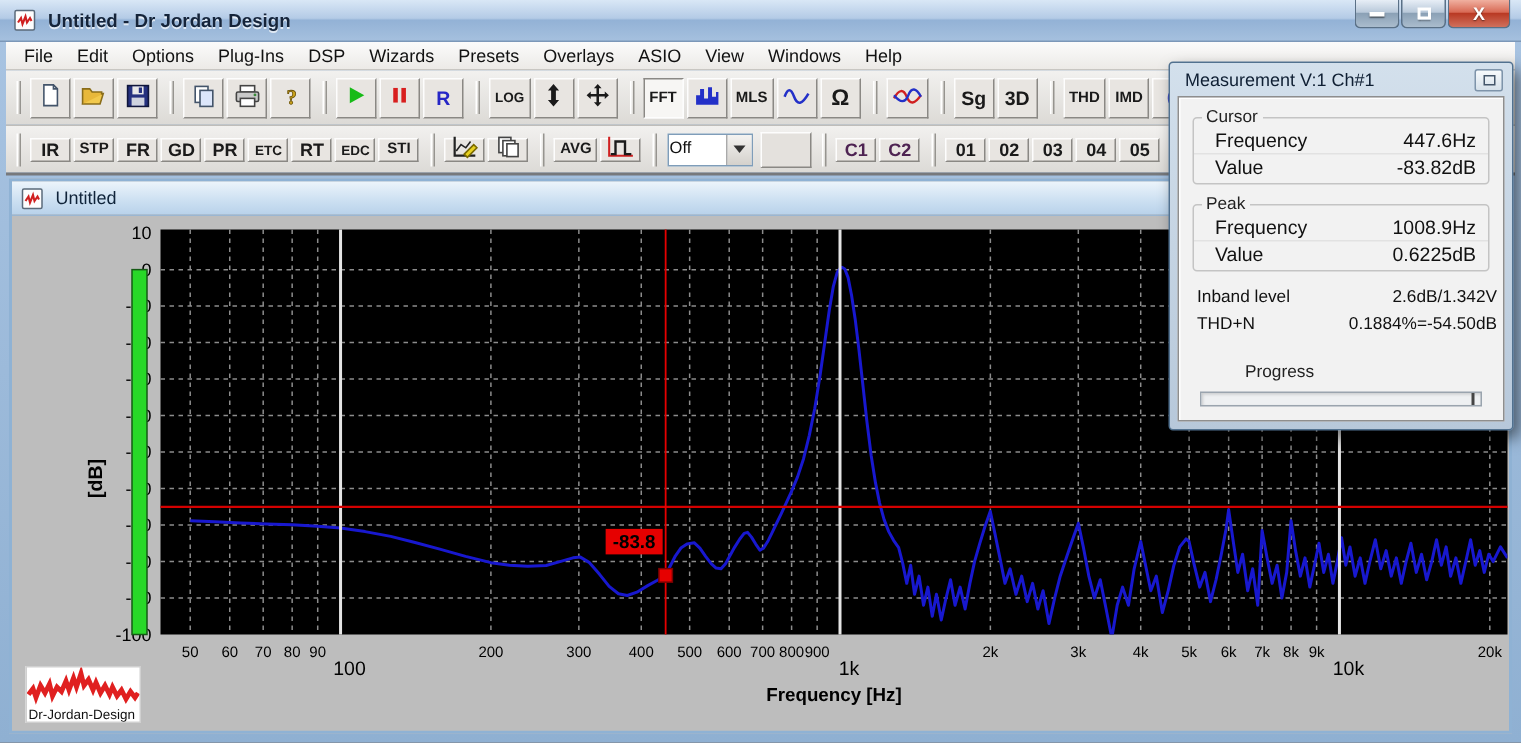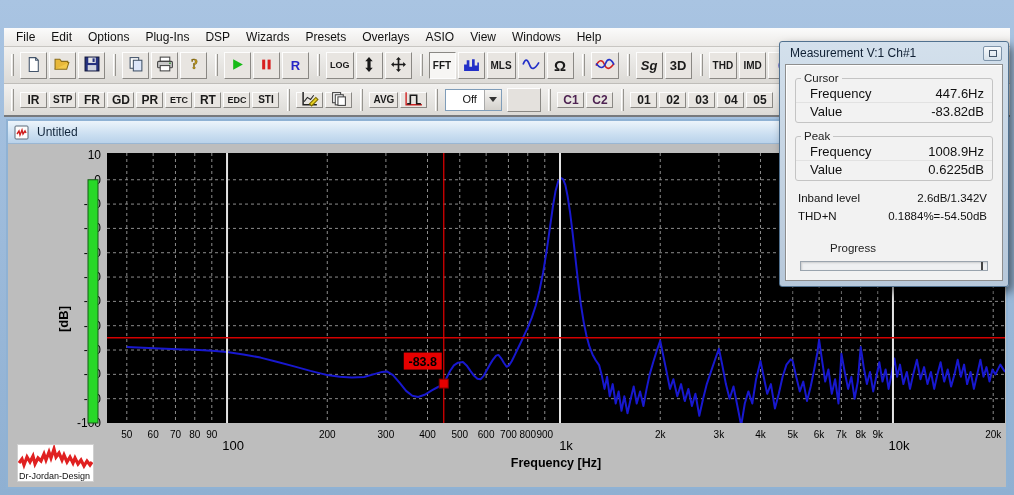--- a/index.html
+++ b/index.html
@@ -39,21 +39,21 @@
   #tb2 { top:84px; height:33px; border-bottom:2px solid #77797c; }
   .grip { width:3px; height:22px; border-left:1px solid #ffffff; border-right:1px solid #96948f;
     margin:0 5px 0 7px; }
   .tbtn { height:27px; min-width:27px; margin:0 1px; display:flex; align-items:center;
     justify-content:center; background:#e8e5e1; border:1px solid;
     border-color:#fdfdfd #8a8884 #8a8884 #fdfdfd; font-weight:bold; font-size:10px;
     color:#1a1a1a; cursor:pointer; padding:0 3px; }
   #tb2 .tbtn { height:16px; }
   .tbtn.active { background:#f7f6f4; border-color:#8a8884 #fdfdfd #fdfdfd #8a8884; }
   .combo { display:flex; height:22px; margin:0 2px; border:1px solid #7f9db9; background:#fff; }
-  .combo .cval { width:38px; font-size:11px; padding:3px 0 0 16px; color:#111; }
+  .combo .cval { width:38px; font-size:11px; padding:3px 0 0 0; color:#111; }
   .combo .cbtn { width:17px; background:linear-gradient(#f4f3f1,#d4d1cc); border-left:1px solid #aaa;
     display:flex; align-items:center; justify-content:center; cursor:pointer; }
   .combo .arr { width:0; height:0; border-left:4px solid transparent; border-right:4px solid transparent;
     border-top:5px solid #333; }
   .blankbtn { width:34px; height:24px; margin-left:3px; background:#e4e1dd;
     border:1px solid; border-color:#fdfdfd #8a8884 #8a8884 #fdfdfd; }
 
   
   #mdi { position:absolute; left:6px; top:119px; width:1002px; height:370px;
     border:2px solid #8fb2d4; background:#bdbdbd; }
@@ -79,33 +79,51 @@
     display:flex; align-items:center; justify-content:center; cursor:pointer; }
   #panel .p-btn .bx { width:8px; height:7px; border:1px solid #44566a; position:relative; }
   #panel .p-content { position:absolute; left:5px; right:5px; top:22px; bottom:5px;
     background:#f2f2f2; border:1px solid #8e8e8e; box-shadow:inset 1px 1px 0 #fff; }
   fieldset.pgroup { margin:7px 9px 0 9px; border:1px solid #c4c4c4; border-radius:3px;
     padding:1px 0 2px 0; }
   fieldset.pgroup legend { font-size:11.5px; color:#222; margin-left:5px; padding:0 3px; }
   .prow { display:flex; justify-content:space-between; padding:1px 8px 1px 14px;
     border-bottom:1px solid #e2e2e2; font-size:13px; color:#111; }
   .prow:last-child { border-bottom:none;gap:36px; }
-  .statrow { display:flex; justify-content:space-between; padding:3px 15px 3px 12px;
+  .statrow { display:flex; justify-content:space-between; padding:3px 4px 3px 12px;
     font-size:11.5px; color:#111; }
   .stats { margin-top:8px; }
   #prog-label { position:absolute; left:44px; bottom:26px; font-size:11.5px; color:#222; }
   #prog-bar { position:absolute; left:14px; right:14px; bottom:9px; height:10px;
     background:#eef0f2; border:1px solid #9aa4ae; box-shadow:inset 1px 1px 2px rgba(0,0,0,.15); }
   #prog-mark { position:absolute; right:4px; top:0; width:2px; height:8px; background:#444; }
 </style>
 </head>
 <body>
 
 <div id="app">
 
+  <div class="titlebar">
+    <span class="app-ico"><svg width="17" height="15" viewBox="0 0 17 15">
+          <rect x="1" y="1" width="13" height="13" rx="1" fill="#fdfdfd" stroke="#5a6a7a"></rect>
+          <polyline points="3,9 5,6 6,10 8,5 9,9 11,6 12,8" fill="none" stroke="#d02020" stroke-width="1.4"></polyline>
+        </svg></span>
+    <span class="t-text">Untitled - Dr Jordan Design</span>
+    <div class="winbtns">
+      <div class="wbtn">
+          <span class="min-glyph"></span>
+        </div>
+      <div class="wbtn">
+          <span class="max-glyph"></span>
+        </div>
+      <div class="wbtn close">
+          <span class="x-glyph">X</span>
+        </div>
+    </div>
+  </div>
 
   <div class="menubar" id="menubar">
       <span class="menu-item">File</span>
       <span class="menu-item">Edit</span>
       <span class="menu-item">Options</span>
       <span class="menu-item">Plug-Ins</span>
       <span class="menu-item">DSP</span>
       <span class="menu-item">Wizards</span>
       <span class="menu-item">Presets</span>
       <span class="menu-item">Overlays</span>
@@ -197,21 +215,21 @@
       </div>
       <div class="tbtn" style="font-size: 15px;">Ω</div>
       <span class="grip"></span>
       <div class="tbtn">
         <span><svg width="20" height="14" viewBox="0 0 19 13">
             <path d="M1,8 C4,2 7,2 9,7 S14,12 18,6" fill="none" stroke="#d02020" stroke-width="1.5"></path>
             <path d="M1,6 C5,11 8,11 10,6 S15,1 18,7" fill="none" stroke="#2330c8" stroke-width="1.5"></path>
           </svg></span>
       </div>
       <span class="grip"></span>
-      <div class="tbtn" style="font-size: 13px; font-style: italic;">Sg</div>
+      <div class="tbtn" style="font-size: 13px;">Sg</div>
       <div class="tbtn" style="font-size: 13px;">3D</div>
       <span class="grip"></span>
       <div class="tbtn">THD</div>
       <div class="tbtn">IMD</div>
       <div class="tbtn" style="color: rgb(38, 38, 198); font-size: 13px;">0</div>
       <div class="tbtn">MAX</div>
       <div class="tbtn">AVG</div>
     </div>
   <div class="tbrow" id="tb2">
       <span class="grip"></span>

